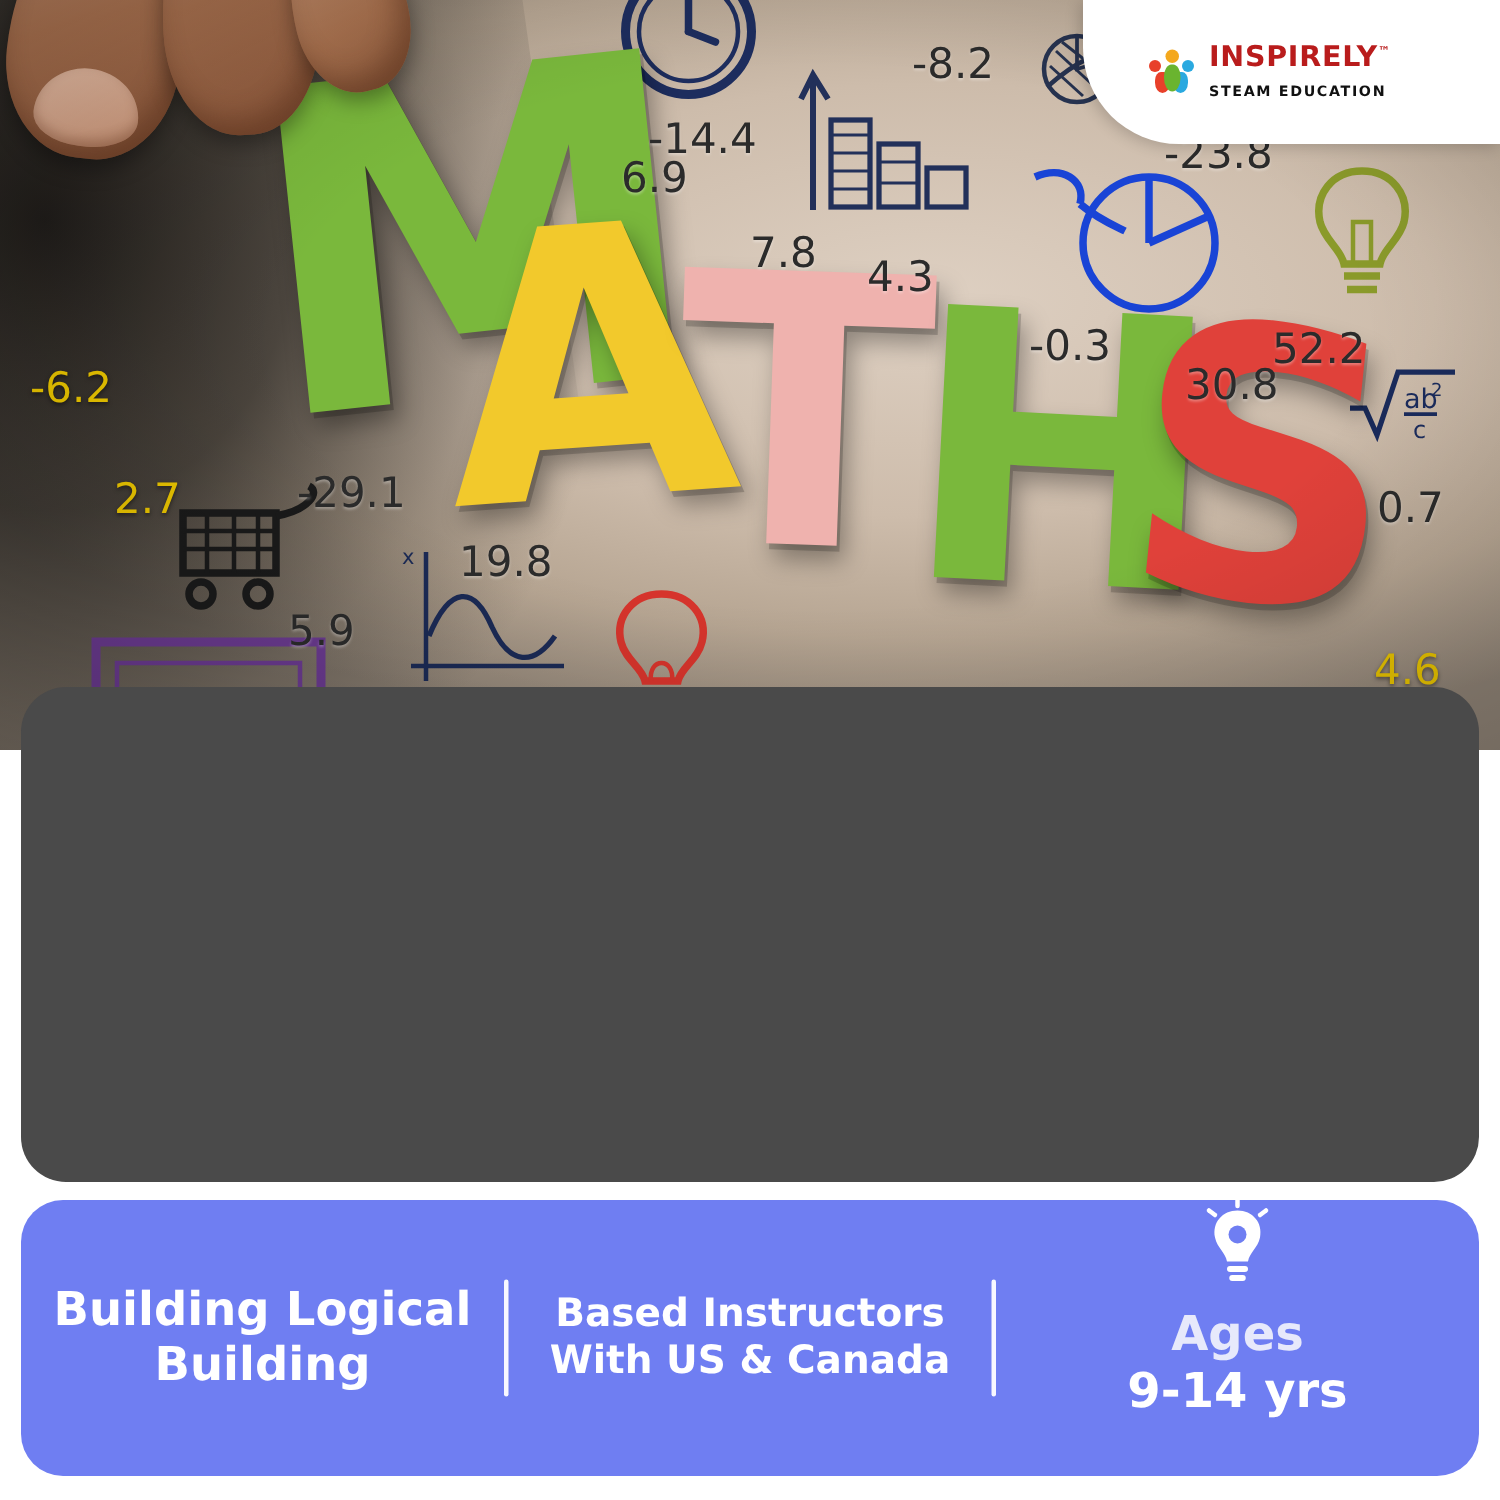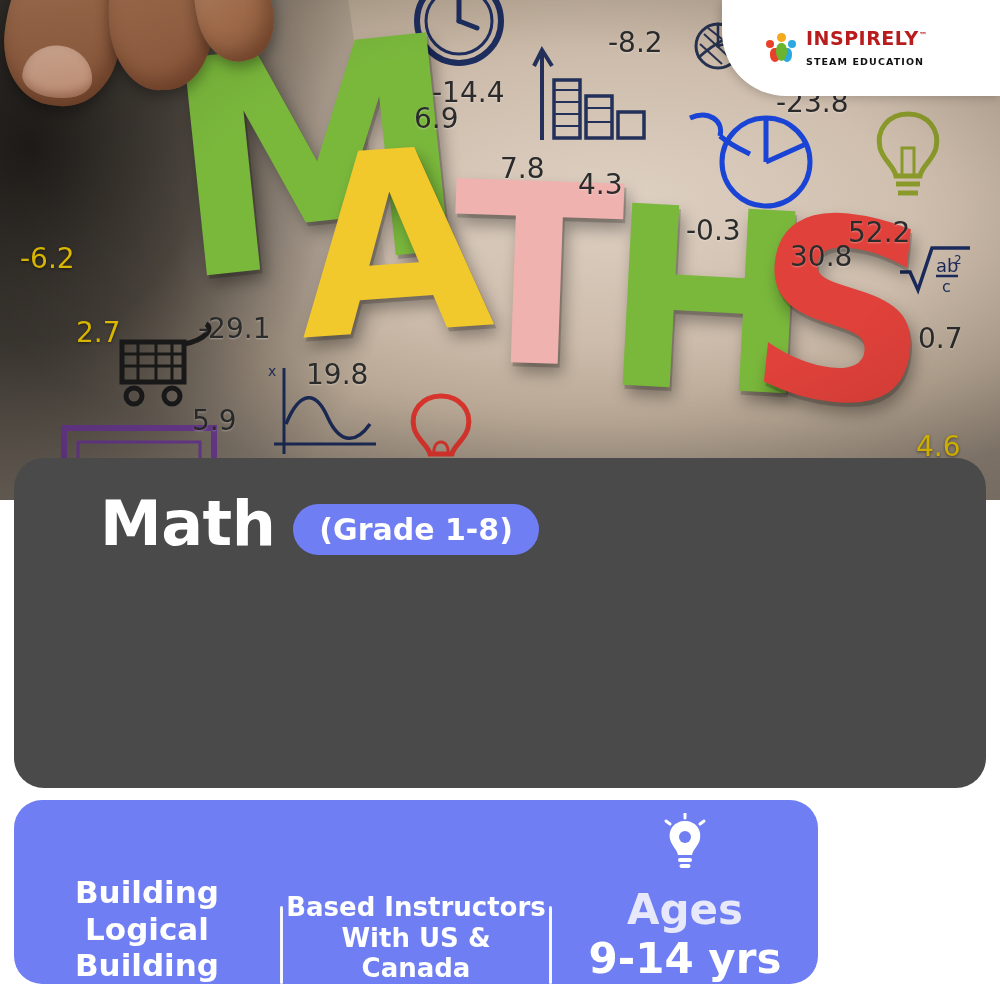--- a/index.html
+++ b/index.html
@@ -199,39 +199,39 @@
     line-height: 1.26;
     text-align: justify;
     text-justify: inter-word;
   }
 
   
   .feature-bar {
     position: absolute;
     left: 14px;
     top: 800px;
-    width: 804px;
+    width: 972px;
     height: 184px;
     background: #6f7ef2;
     border-radius: 28px;
     display: flex;
-    align-items: flex-end;
+    align-items: center;
     box-sizing: border-box;
     color: #ffffff;
   }
   .feature {
     flex: 1 1 0;
     text-align: center;
     font-family: "DejaVu Sans", sans-serif;
     font-weight: 700;
     line-height: 1.18;
   }
   .feature.f-a { font-size: 31px; }
   .feature.f-b { font-size: 26px; }
-  .feature.f-c { font-size: 42px; position: relative; padding-top: 34px; }
+  .feature.f-c { font-size: 32px; position: relative; padding-top: 34px; }
   .divider {
     width: 3px;
     height: 78px;
     background: #ffffff;
     border-radius: 2px;
     flex: 0 0 auto;
     opacity: 0.95;
   }
   .bulb-icon {
     position: absolute;
@@ -384,24 +384,20 @@
     </div>
     <div class="logo-text">
       <div class="logo-name">
         <span>INSPIRELY</span><span class="tm">™</span>
       </div>
       <div class="logo-sub">STEAM EDUCATION</div>
     </div>
   </div>
 
   <div class="desc-card">
-    <div class="title-row">
-      <div class="title-main">Math</div>
-      <div class="grade-pill">(Grade 1-8)</div>
-    </div>
   </div>
 
   <div class="feature-bar">
     <div class="feature f-a">
       <div>Building Logical</div>
       <div>Building</div>
     </div>
     <div class="divider"></div>
     <div class="feature f-b">
       <div>Based Instructors</div>

